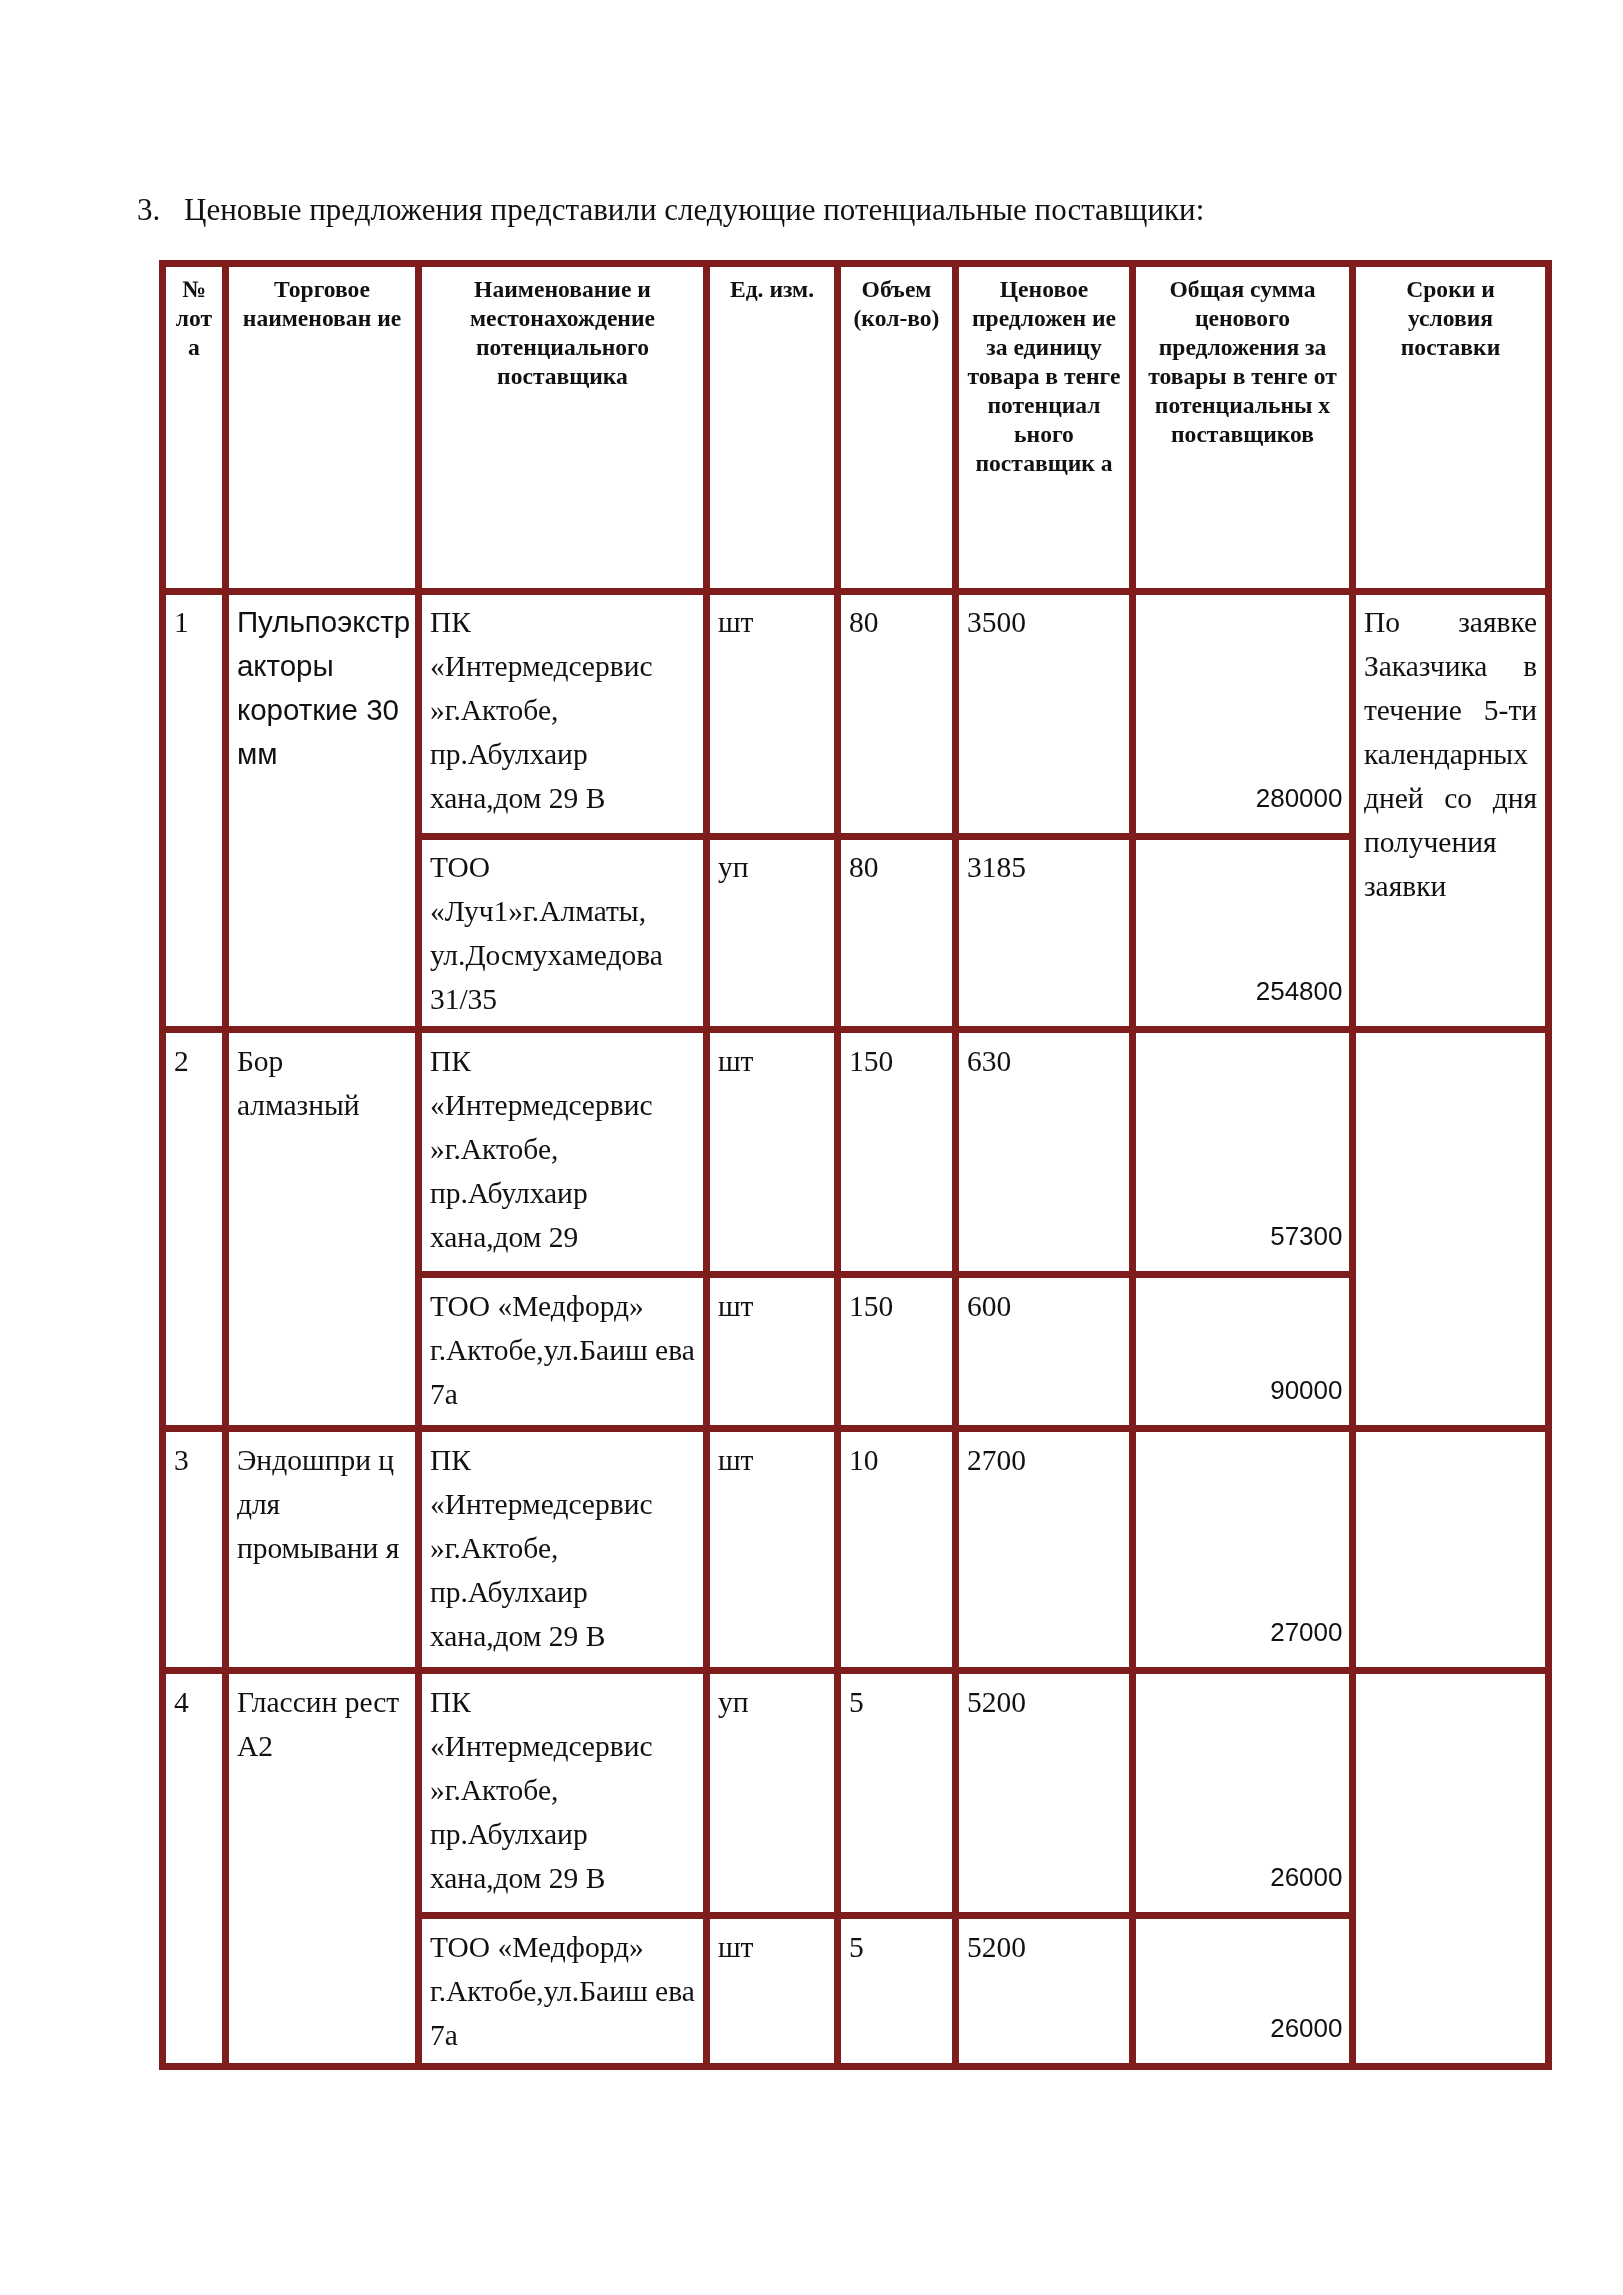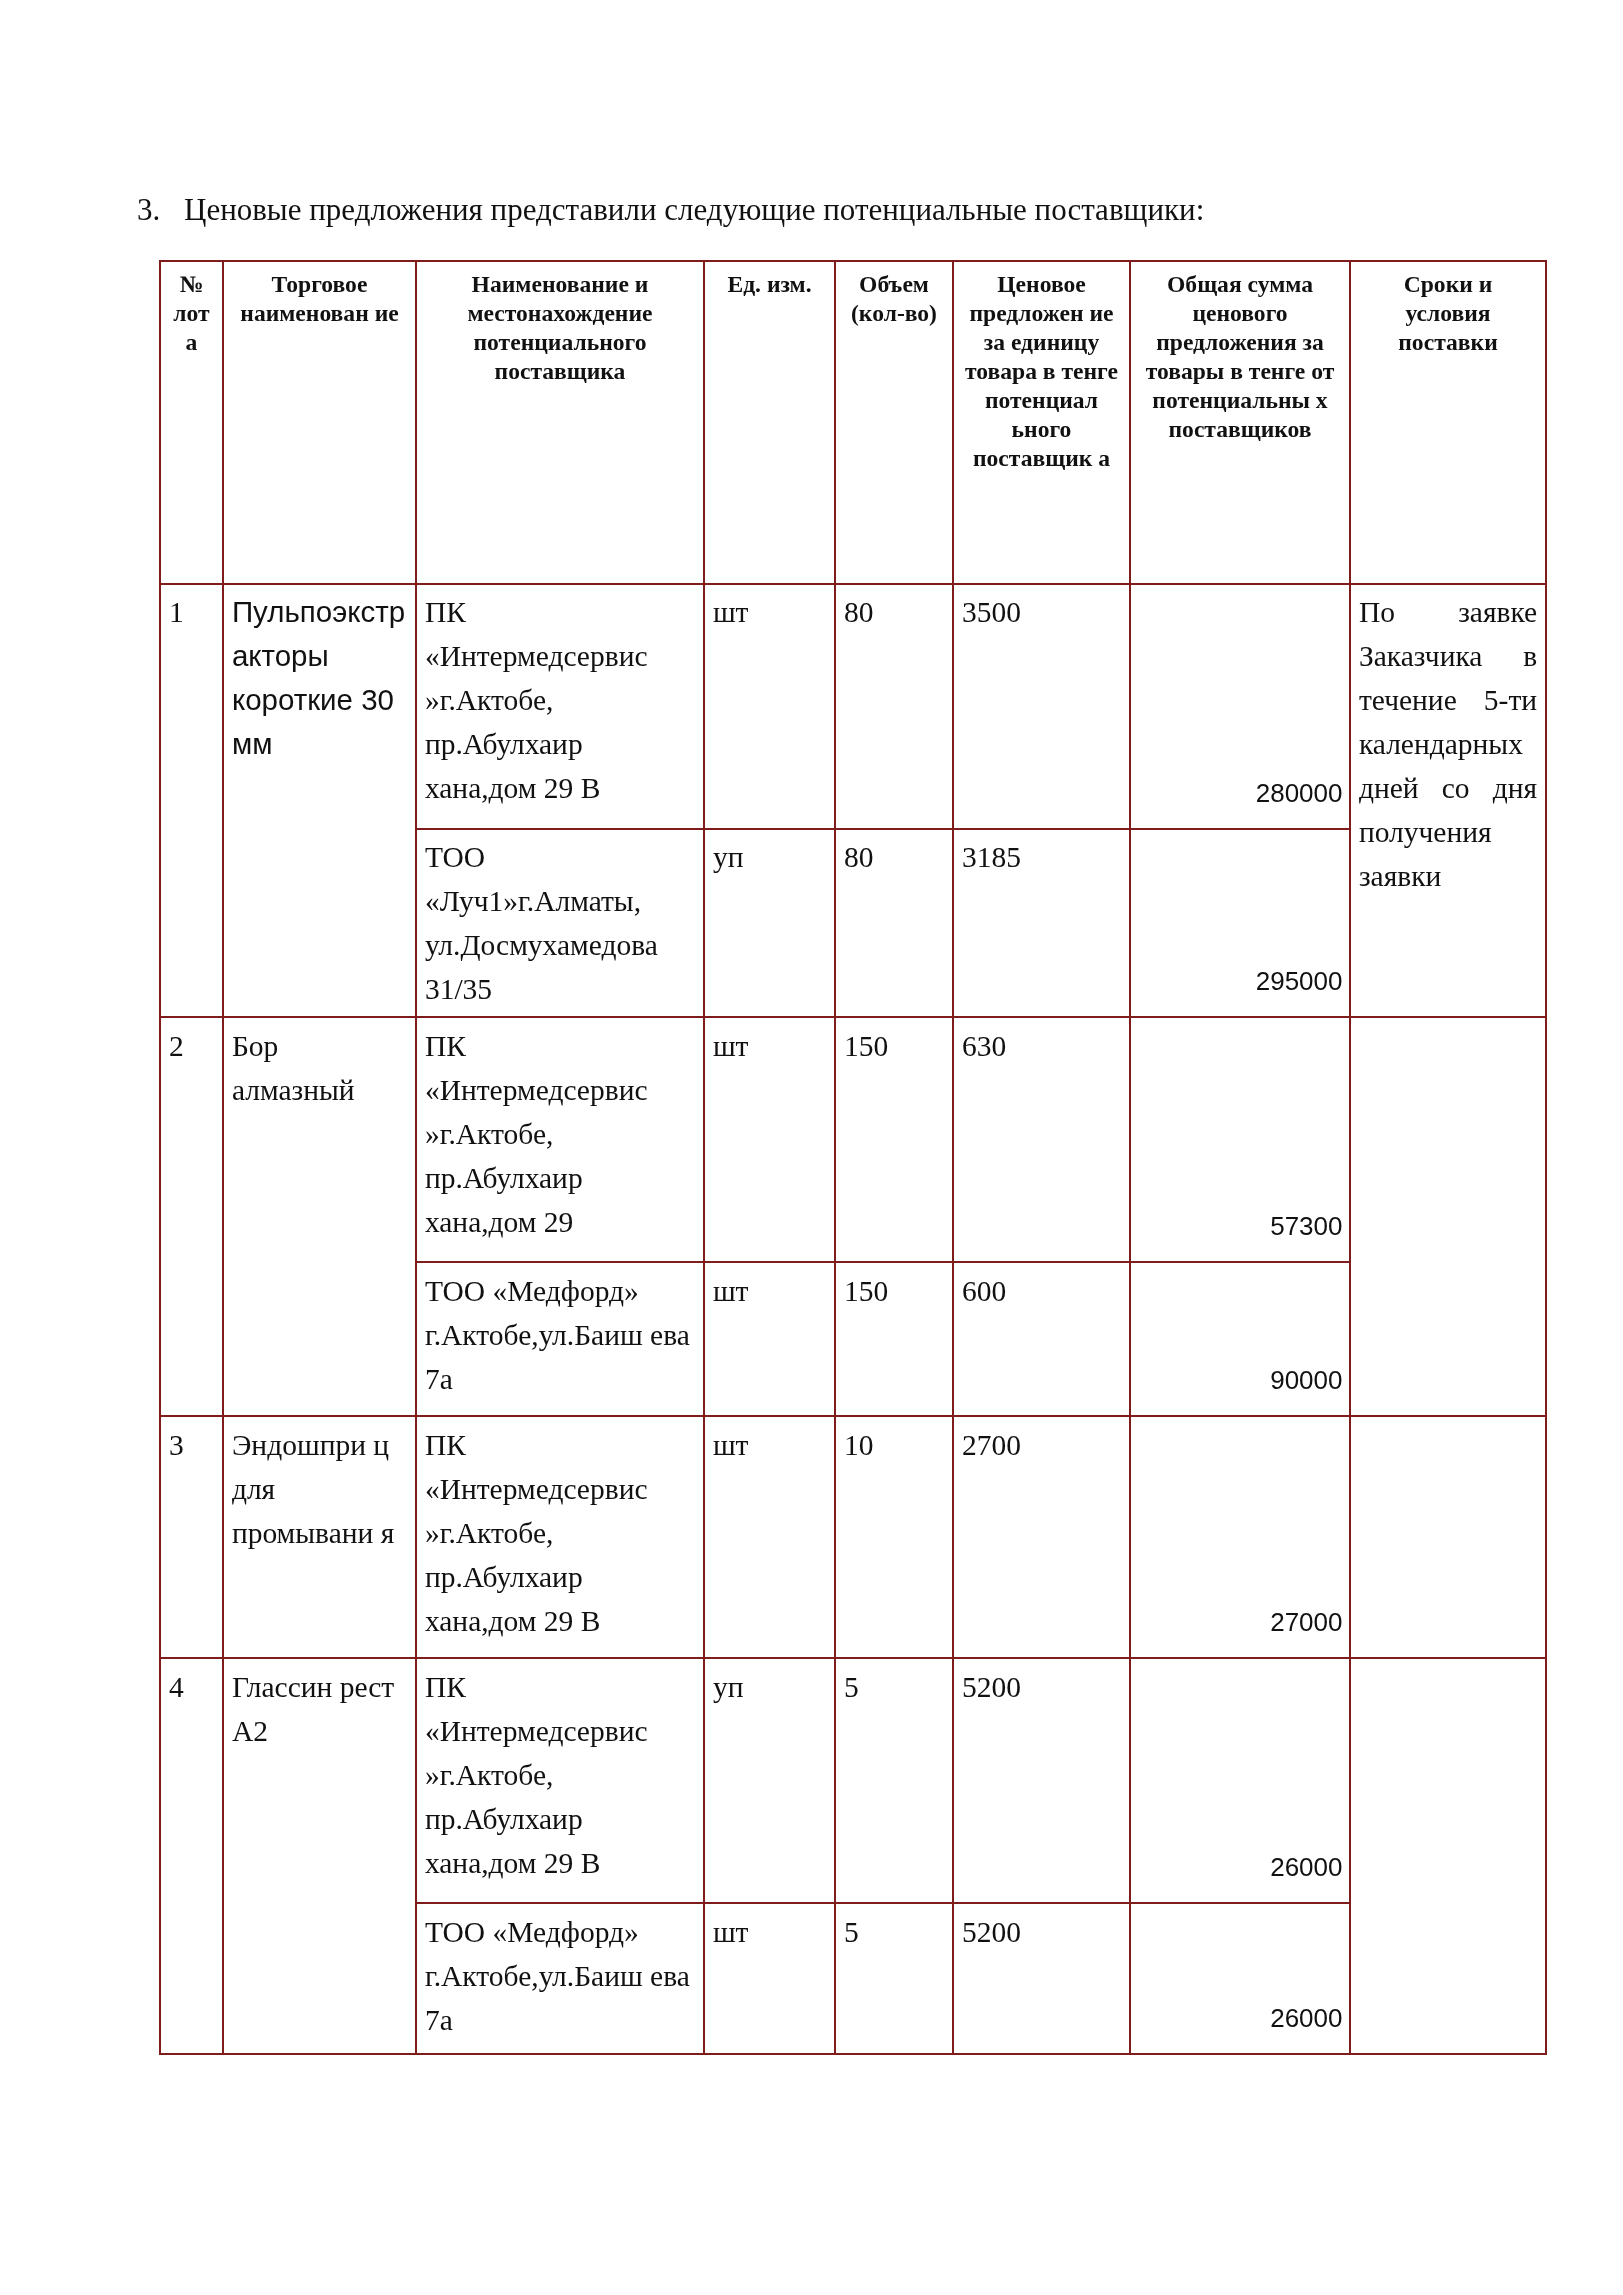--- a/index.html
+++ b/index.html
@@ -1,20 +1,20 @@
 <!DOCTYPE html>
 <html style="font-size:10.5px"><head>
 <meta charset="utf-8">
 <style>
   html, body { margin: 0; padding: 0; background: #ffffff; }
   body { width: 1623px; height: 2295px; position: relative; overflow: hidden; color: #111; font-family: "Liberation Serif", serif; }
   .heading { position: absolute; left: 137px; top: 190px; font-size: 31px; line-height: 39px; white-space: nowrap; }
   .heading .num { display: inline-block; width: 47px; }
   table.offers { position: absolute; left: 159px; top: 260px; border-collapse: collapse; table-layout: fixed; width: 1386px; }
-  table.offers td, table.offers th { border: 2px solid #7f1d1d; vertical-align: top; padding: 5.2px 7.9px; }
+  table.offers td, table.offers th { border: 7px solid #7f1d1d; vertical-align: top; padding: 5.2px 7.9px; }
   table.offers th { font-weight: bold; font-size: 23.6px; line-height: 29px; text-align: center; height: 308px; padding-top: 7.9px; }
   table.offers td { font-size: 29.5px; line-height: 44px; }
   td.name-sans { font-family: Liberation Sans, sans-serif; font-size: 25px; line-height: 44px; }
   td.total { position: relative; margin-left: 7px; }
   td.total span { position: absolute; right: 6.5px; bottom: 13px; font-family: "Liberation Sans", sans-serif; font-size: 26px; }
   td.terms { font-family: Liberation Serif, serif; font-size: 22px; line-height: 33px; text-align: justify; padding-right: 13px; }
   .r1a { height: 245px; } .r1b { height: 153px; }
   .r2a { height: 245px; } .r2b { height: 154px; }
   .r3 { height: 242px; }
   .r4a { height: 245px; } .r4b { height: 151px; }
@@ -62,21 +62,21 @@
           <span>280000</span>
         </td>
       <td rowspan="2" class="terms">По заявке Заказчика в течение 5-ти календарных дней со дня получения заявки</td>
     </tr>
     <tr class="r1b">
       <td>ТОО «Луч1»г.Алматы, ул.Досмухамедова 31/35</td>
       <td>уп</td>
       <td>80</td>
       <td>3185</td>
       <td class="total">
-          <span>295000</span>
+          <span>254800</span>
         </td>
     </tr>
 
     <tr class="r2a">
       <td rowspan="2">2</td>
       <td rowspan="2">Бор алмазный</td>
       <td>ПК «Интермедсервис »г.Актобе, пр.Абулхаир хана,дом 29</td>
       <td>шт</td>
       <td>150</td>
       <td>630</td>

